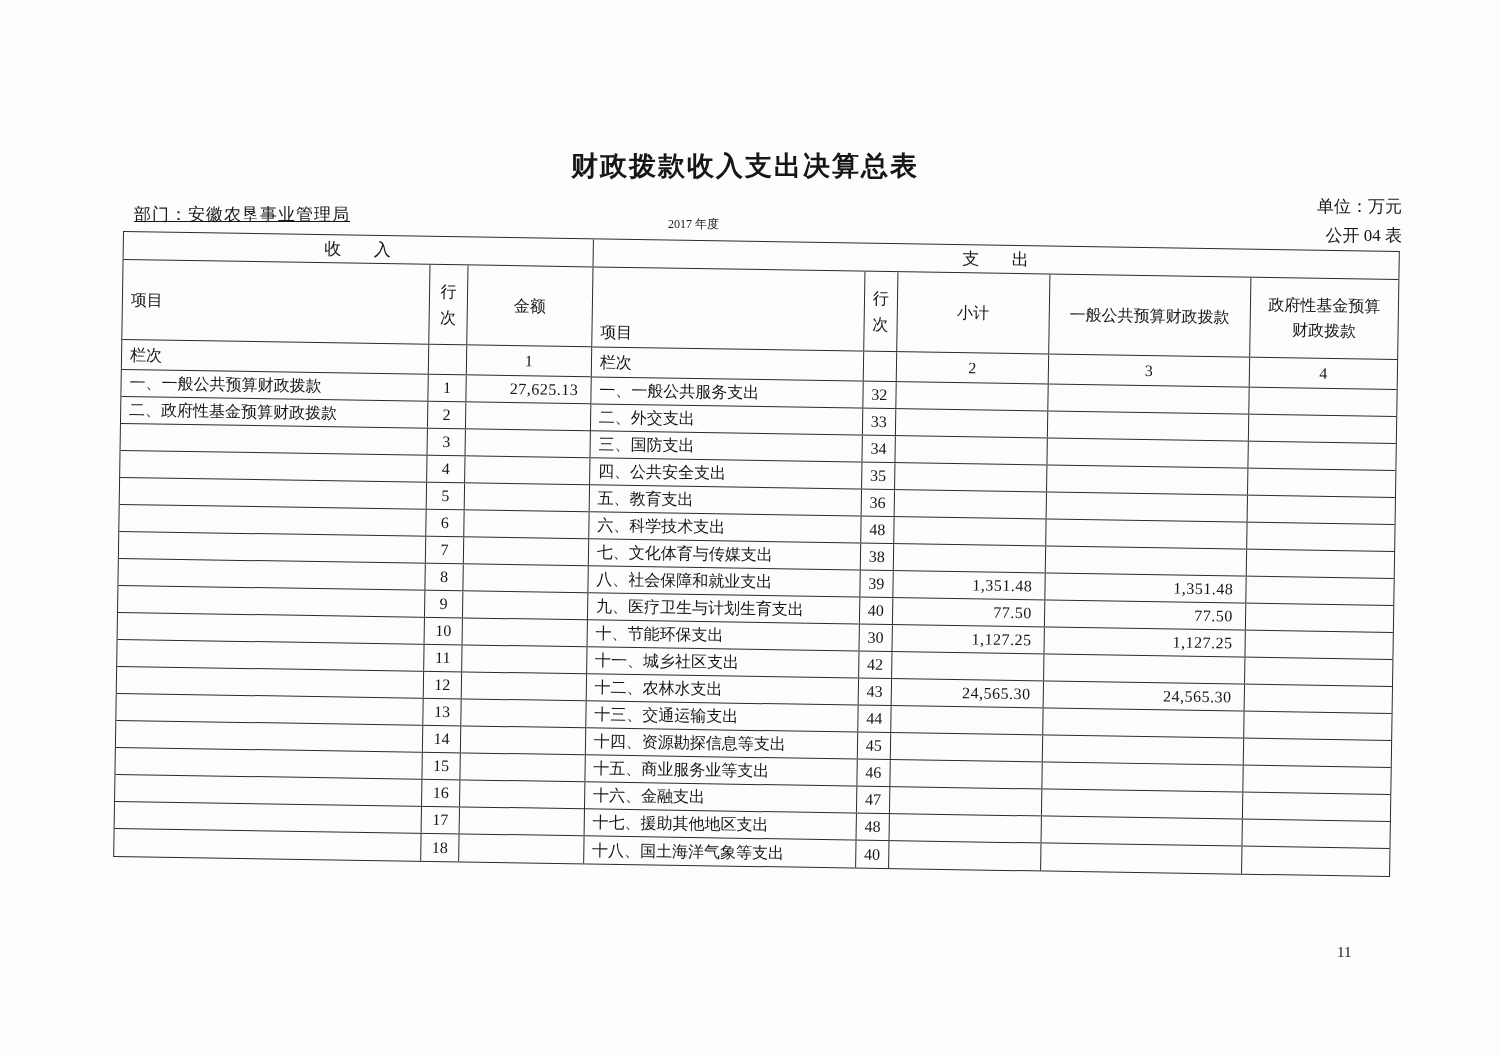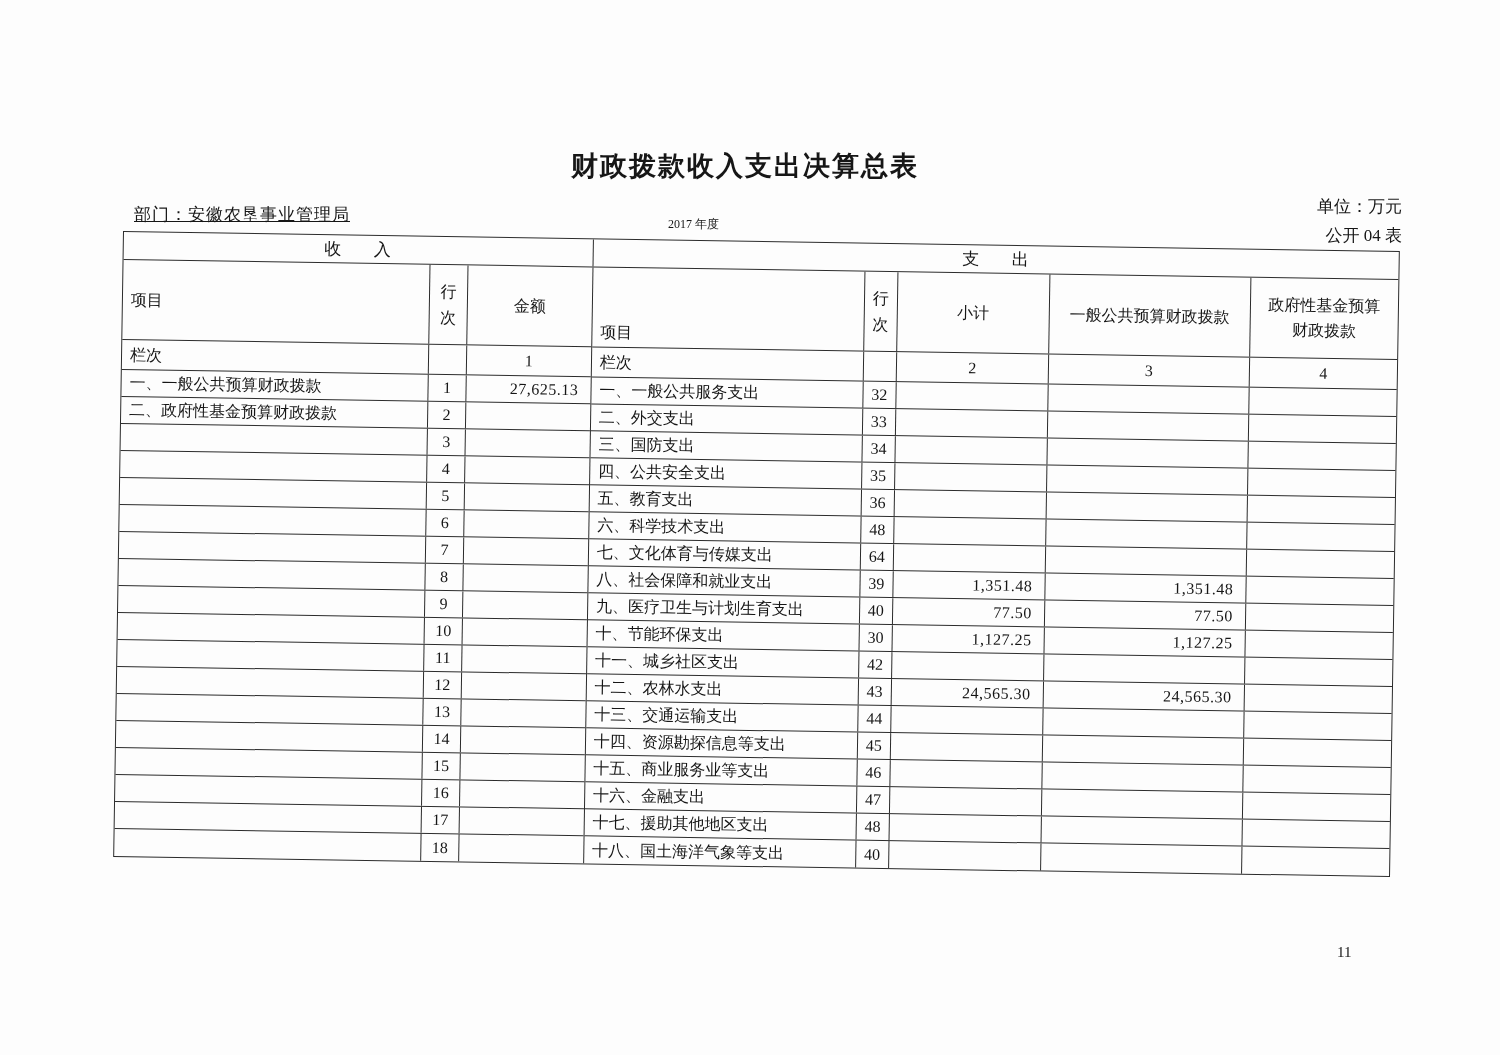--- a/index.html
+++ b/index.html
@@ -263,21 +263,21 @@
           </div>
           <div class="r">
             <div class="cell c-item">六、科学技术支出</div>
             <div class="cell c-rowno">48</div>
             <div class="cell c-sub"></div>
             <div class="cell c-gen"></div>
             <div class="cell c-fund"></div>
           </div>
           <div class="r">
             <div class="cell c-item">七、文化体育与传媒支出</div>
-            <div class="cell c-rowno">64</div>
+            <div class="cell c-rowno">38</div>
             <div class="cell c-sub"></div>
             <div class="cell c-gen"></div>
             <div class="cell c-fund"></div>
           </div>
           <div class="r">
             <div class="cell c-item">八、社会保障和就业支出</div>
             <div class="cell c-rowno">39</div>
             <div class="cell c-sub">1,351.48</div>
             <div class="cell c-gen">1,351.48</div>
             <div class="cell c-fund"></div>

